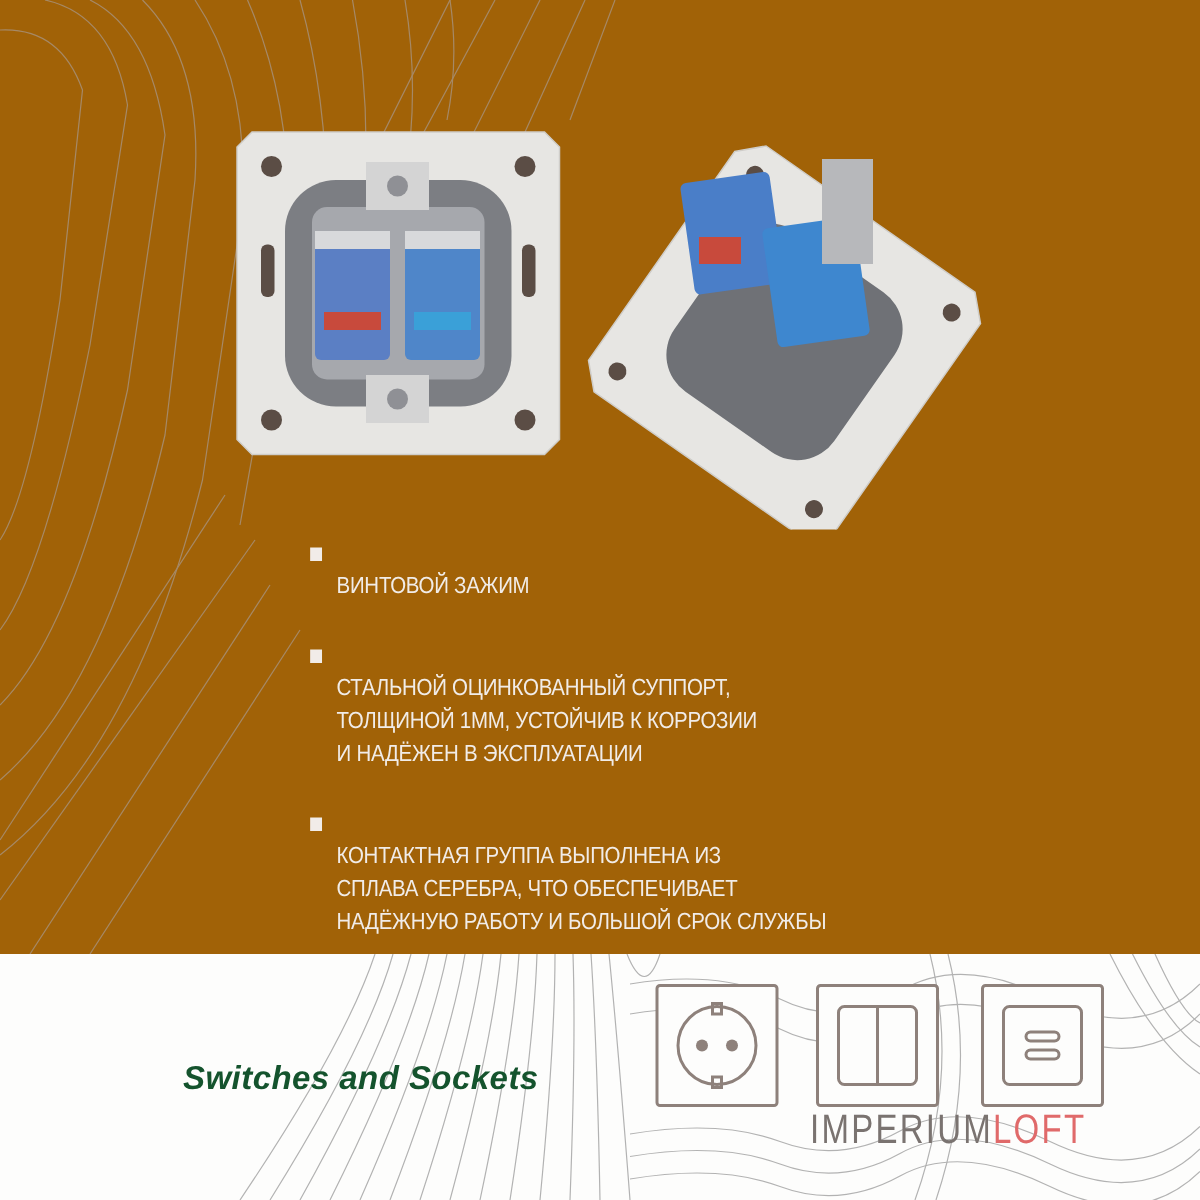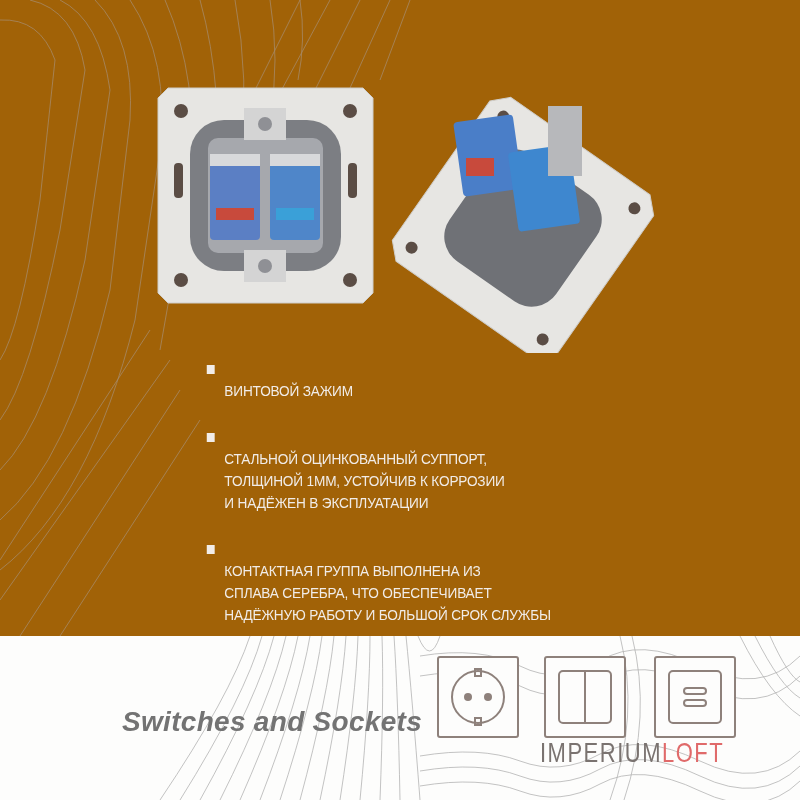--- a/index.html
+++ b/index.html
@@ -34,22 +34,22 @@
       transform: scaleX(0.88); transform-origin: left top;
       white-space: pre-line;
     }
     .features li .bullet {
       position: absolute; left: 2px; top: 7px; width: 9px; height: 9px;
       background: #f1ece8;
     }
 
     .caption {
       position: absolute; left: 122px; top: 706px;
-      font-size: 28px; font-weight: bold; font-style: italic;
-      color: #737373; letter-spacing: 0.3px;
+      font-size: 22px; font-weight: bold; font-style: italic;
+      color: #14532d; letter-spacing: 0.3px;
     }
 
     .icon-tile {
       position: absolute; top: 656px; width: 82px; height: 82px;
       border: 2px solid #8e817b; border-radius: 3px; background: #fdfdfc;
     }
     .tile-socket { left: 437px; }
     .tile-switch { left: 544px; }
     .tile-usb { left: 654px; }
     .icon-tile svg { position: absolute; left: 0; top: 0; }

